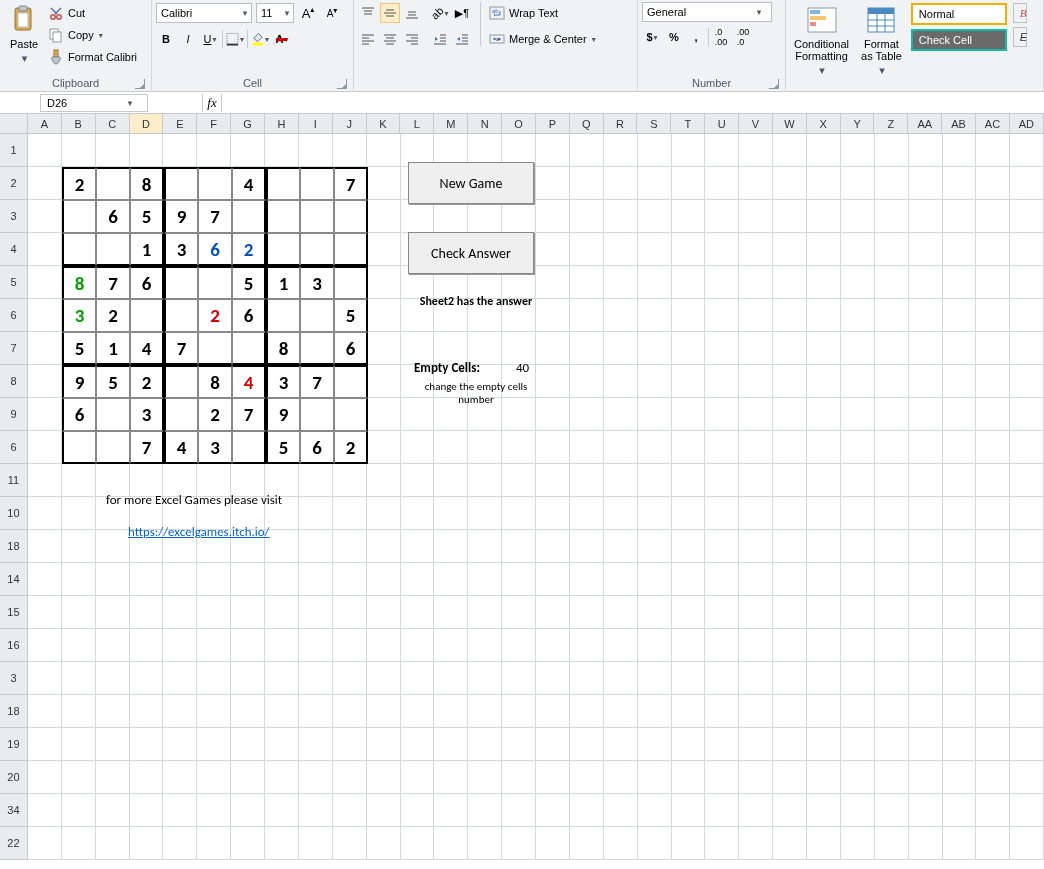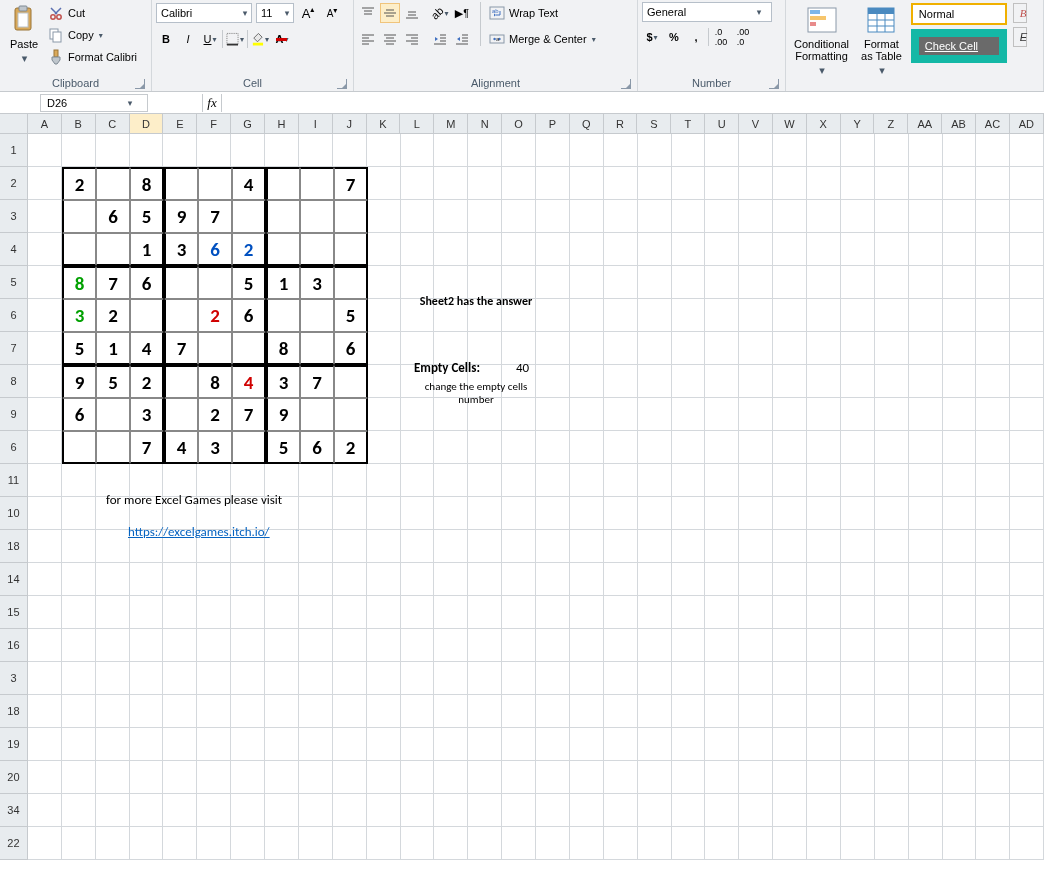--- a/index.html
+++ b/index.html
@@ -61,21 +61,21 @@
 .c-blue { color: #0050c0; }
 
 
 .sheet-btn { position: absolute; background: #efefef; border: 1px solid #888; box-shadow: 1px 1px 0 #999; font-family: Calibri, sans-serif; font-size: 14px; display: flex; align-items: center; justify-content: center; cursor: default; }
 
 .sheet-text { position: absolute; font-family: Calibri, sans-serif; }
 
 
 .style-box { border: 1px solid #c0c0c0; padding: 3px 6px; font-size: 11px; margin: 1px; }
 .style-normal { background: #fff; border: 2px solid #f0b000; }
-.style-check { background: #6a6a6a; color: #fff; border: 8px solid #14b8a6; text-decoration: underline; }
+.style-check { background: #6a6a6a; color: #fff; border: 2px solid #14b8a6; }
 </style>
 </head>
 <body>
 
 <div class="ribbon">
 
   <div class="ribbon-group" style="width:152px">
     <div class="rg-body">
       <div class="big-btn">
         <svg class="ico" viewBox="0 0 32 32">
@@ -274,21 +274,20 @@
               <rect x="1" y="4" width="14" height="8" fill="none" stroke="#8a98a8"></rect>
               <path d="M4 8 h3 M12 8 h-3" stroke="#4070c0"></path>
               <path d="M7 8 l-2-1.5 v3 z M9 8 l2-1.5 v3 z" fill="#4070c0"></path>
               <text x="7" y="10" font-size="6" fill="#333">a</text>
             </svg>
           <span>Merge &amp; Center</span>
             <span class="dd-arr">▾</span>
         </div>
       </div>
     </div>
-    <div class="rg-label"><span>Alignment</span><span class="rg-expand"></span></div>
   </div>
 
   <div class="ribbon-group" style="width:148px">
     <div class="rg-body" style="flex-direction:column;gap:4px;width:100%">
       <div class="combo" style="width:130px">
           <input style="width: 110px;" value="General">
           <span class="dd">▾</span>
         </div>
       <div class="mini-row" style="gap:2px">
         <div class="sq">
@@ -1201,20 +1200,22 @@
       <div class="sud-cell bb bb"></div>
       <div class="sud-cell bb bb br">7</div>
       <div class="sud-cell bb bl bb">4</div>
       <div class="sud-cell bb bb">3</div>
       <div class="sud-cell bb bb br"></div>
       <div class="sud-cell bb bl bb">5</div>
       <div class="sud-cell bb bb">6</div>
       <div class="sud-cell bb br bb br">2</div>
     </div>
 
+  <div class="sheet-btn" style="left:408px; top:48px; width:126px; height:42px">New Game</div>
+  <div class="sheet-btn" style="left:408px; top:118px; width:126px; height:42px">Check Answer</div>
 
   <div class="sheet-text" style="left:408px; top:180px; font-size:12px; font-weight:bold; width:136px; text-align:center">Sheet2 has the answer</div>
 
   <div class="sheet-text" style="left:414px; top:246px; font-size:13px; font-weight:bold">Empty Cells:</div>
   <div class="sheet-text" style="left:516px; top:246px; font-size:13px">40</div>
   <div class="sheet-text" style="left:410px; top:266px; font-size:11px; width:132px; text-align:center; white-space:pre">change the empty cells
 number</div>
 
   <div class="sheet-text" style="left:106px; top:378px; font-size:13px">for more Excel Games please visit</div>
   <a class="sheet-text" style="left:128px; top:410px; font-size:13px; color:#0563c1; text-decoration:underline">https://excelgames.itch.io/</a>

